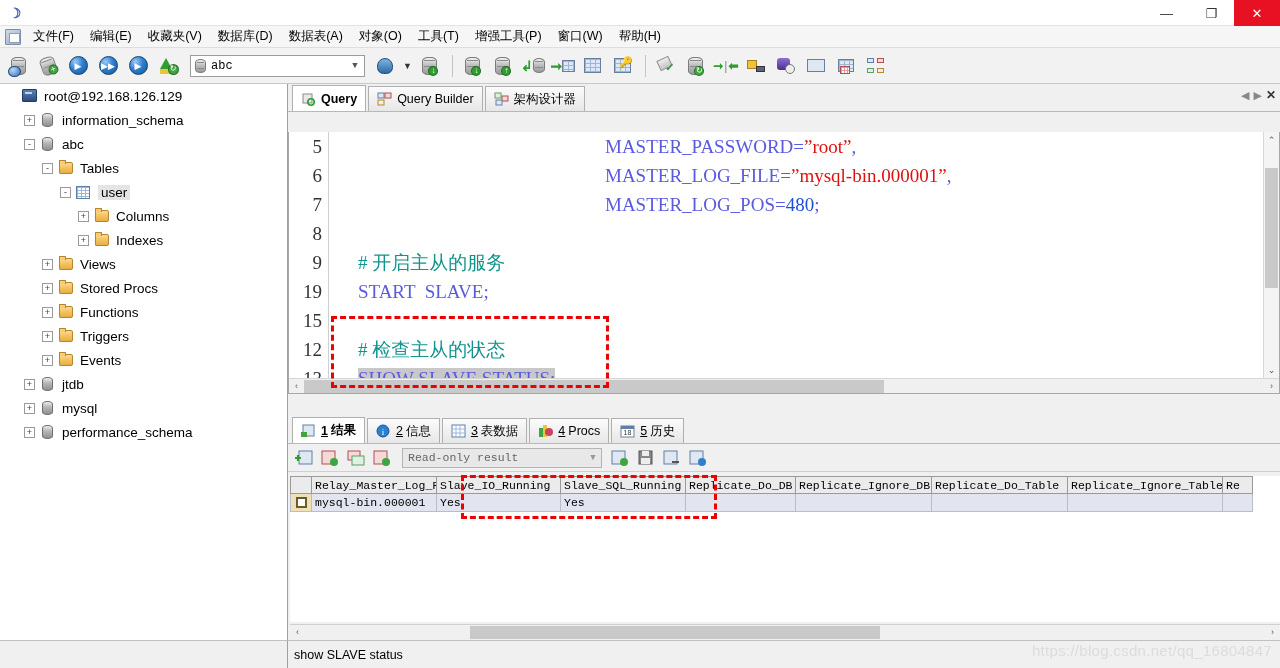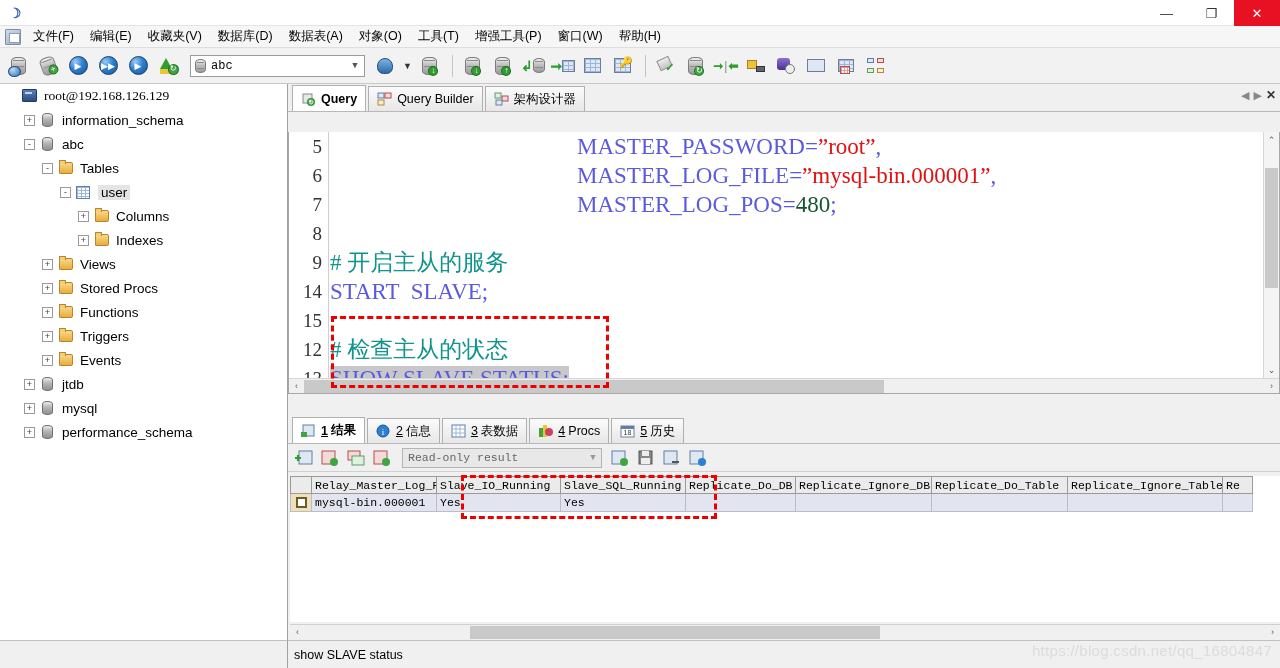--- a/index.html
+++ b/index.html
@@ -191,26 +191,26 @@
   .gutter {
     position:absolute; left:0; top:0; width:40px; height:246px;
     background:#ffffff; border-right:1px solid #cfcfcf;
   }
   .gutter .ln {
     height:29px; line-height:29px; text-align:right; padding-right:6px;
     font-family:"Liberation Serif", serif; font-size:19px; color:#333;
   }
   .code {
     position:absolute; left:41px; top:0; right:16px; height:246px; overflow:hidden;
-    font-family:"Liberation Serif", serif; font-size:23px;
+    font-family:"Liberation Serif", serif; font-size:19px;padding-left:28px;
   }
   .cl { height:29px; line-height:29px; white-space:pre; }
   .kw { color:#5a5ae0; }
   .str { color:#e01010; }
-  .num { color:#14532d; }
+  .num { color:#1d4ed8; }
   .cmt { color:#12948c; }
   .op  { color:#5a5ae0; }
   .sel { background:#c8c8c8; }
   .vscroll {
     position:absolute; right:0; top:0; width:16px; height:246px;
     background:#f4f4f4; border-left:1px solid #d6d6d6;
   }
   .vscroll .arw { height:16px; display:flex;align-items:center;justify-content:center;
     font-size:9px;color:#555; }
   .vscroll .thumb { position:absolute; left:1px; right:1px; top:36px; height:120px; background:#c9c9c9; }
@@ -464,21 +464,21 @@
         <div style="position:absolute;left:0;top:0;width:7px;height:5px;background:#dfe7f2;border:1px solid #5f7ea8;"></div>
         <div style="position:absolute;right:0;top:0;width:7px;height:5px;background:#f5d8d8;border:1px solid #b05050;"></div>
         <div style="position:absolute;left:0;bottom:0;width:7px;height:5px;background:#dff2e0;border:1px solid #5f9c66;"></div>
         <div style="position:absolute;right:0;bottom:0;width:7px;height:5px;background:#fbeccd;border:1px solid #b08a40;"></div>
       </div>
     </div>
   </div>
 
   <div class="treepanel">
     <div id="tree-root">
-        <div class="tnode" style="padding-left: 6px; font-family: Liberation Serif, serif;">
+        <div class="tnode" style="padding-left: 6px;">
           <div class="texp none"></div>
           <div class="ticon">
             <div class="icon-server"></div>
           </div>
           <span class="tlabel">root@192.168.126.129</span>
         </div>
         <div class="tnode" style="padding-left: 24px;">
           <div class="texp">+</div>
           <div class="ticon">
             <div class="icon-cyl"></div>
@@ -618,21 +618,21 @@
   </div>
 
 
   <div class="editor">
     <div class="gutter" id="gutter">
         <div class="ln">5</div>
         <div class="ln">6</div>
         <div class="ln">7</div>
         <div class="ln">8</div>
         <div class="ln">9</div>
-        <div class="ln">14</div>
+        <div class="ln">19</div>
         <div class="ln">15</div>
         <div class="ln">12</div>
         <div class="ln">13</div>
       </div>
     <div class="code" id="code">
         <div class="cl" style="padding-left: 247px;"><span><span class="kw">MASTER_PASSWORD</span><span class="op">=</span><span class="str">”root”</span><span class="op">,</span></span></div>
         <div class="cl" style="padding-left: 247px;"><span><span class="kw">MASTER_LOG_FILE</span><span class="op">=</span><span class="str">”mysql-bin.000001”</span><span class="op">,</span></span></div>
         <div class="cl" style="padding-left: 247px;"><span><span class="kw">MASTER_LOG_POS</span><span class="op">=</span><span class="num">480</span><span class="op">;</span></span></div>
         <div class="cl"><span></span></div>
         <div class="cl"><span><span class="cmt"># 开启主从的服务</span></span></div>

